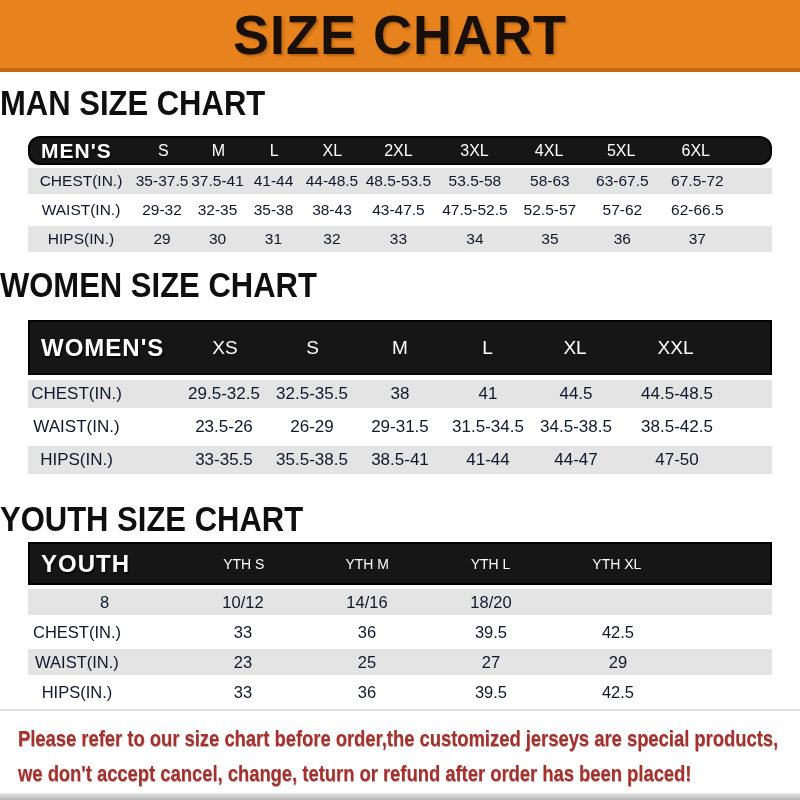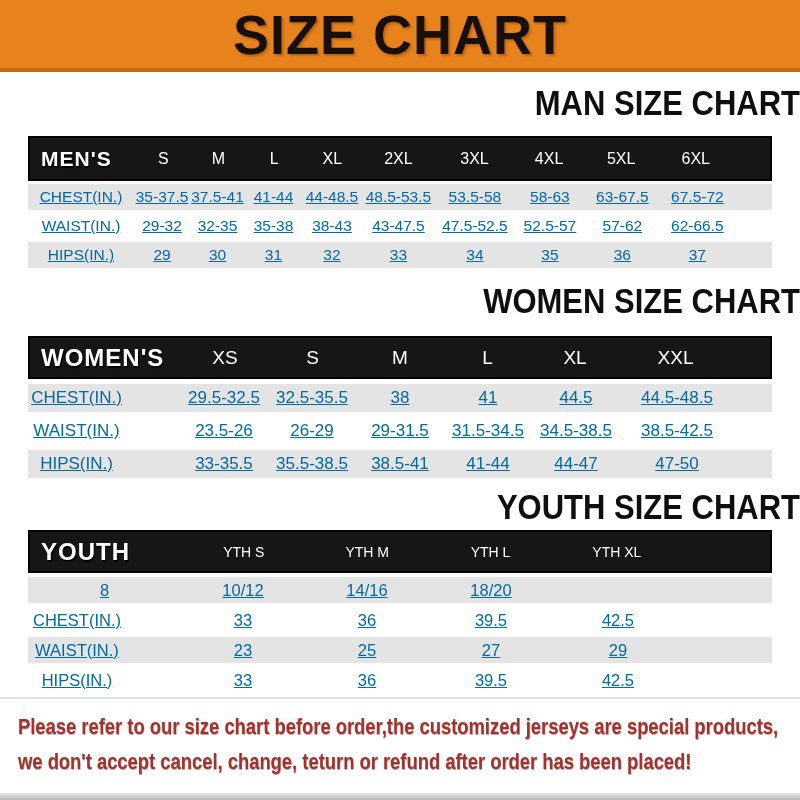--- a/index.html
+++ b/index.html
@@ -15,50 +15,50 @@
     border-bottom:4px solid #C4690F;
     display:flex; align-items:center; justify-content:center;
   }
   .banner-title {
     display:inline-block; font-size:54px; font-weight:bold; color:#181008;
     letter-spacing:1px; transform:scaleY(1.04);
     text-shadow:2px 2px 2px rgba(110,55,0,0.35);
     white-space:nowrap;
   }
   
-  .section-heading { text-align:right; line-height:36px; height:36px; }
+  .section-heading { text-align:left; line-height:36px; height:36px; }
   .heading-text {
     display:inline-block; font-size:31px; font-weight:bold; color:#0f0f0f;
     transform:scaleY(1.12); letter-spacing:0px; white-space:nowrap;
   }
   .section-men   .section-heading { margin-top:14px; }
   .section-women .section-heading { margin-top:16px; }
-  .section-youth .section-heading { margin-top:12px; }
+  .section-youth .section-heading { margin-top:28px; }
   
   .size-table { width:744px; margin-left:28px; }
   .section-men   .size-table { margin-top:14px; }
   .section-women .size-table { margin-top:16px; }
   .section-youth .size-table { margin-top:4px; }
   .bar {
     background:#161616; border:2px solid #000; box-sizing:border-box;
     display:grid; align-items:center; color:#ffffff;
   }
-  .men   .bar { height:45px; }
-  .women .bar { height:43px; }
+  .men   .bar { height:29px;border-radius:12px; }
+  .women .bar { height:55px; }
   .youth .bar { height:43px; }
   .corner { font-weight:bold; padding-left:11px; letter-spacing:1px; white-space:nowrap;
             text-shadow:1px 2px 1px rgba(0,0,0,0.9); }
   .men   .corner { font-size:21px; }
   .women .corner { font-size:24px; }
   .youth .corner { font-size:24px; }
   .col { text-align:center; white-space:nowrap; }
   .men   .col { font-size:16px; }
   .women .col { font-size:19px; }
   .youth .col { font-size:14px; }
-  .row { display:grid; align-items:center; color:#0369a1;text-decoration:underline; }
+  .row { display:grid; align-items:center; color:#0f172a; }
   .men   .row { height:26px; margin-top:3px; font-size:15.5px; }
   .women .row { height:28px; margin-top:5px; font-size:17px; }
   .youth .row { height:26px; margin-top:4px; font-size:16.5px; }
   .row.shaded { background:#E4E4E4; }
   .row.plain  { background:#FFFFFF; }
   .label, .cell { text-align:center; white-space:nowrap; }
   .women .label, .youth .label { padding-right:55px; box-sizing:border-box; }
   
   .men .bar, .men .row {
     grid-template-columns:14.25% 7.53% 7.39% 7.66% 8.06% 9.81% 10.75% 9.41% 10.08% 10.08% 1fr;

